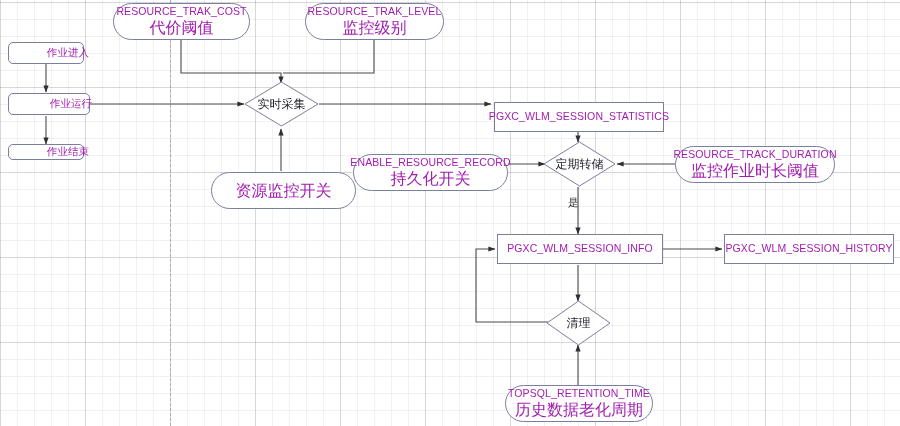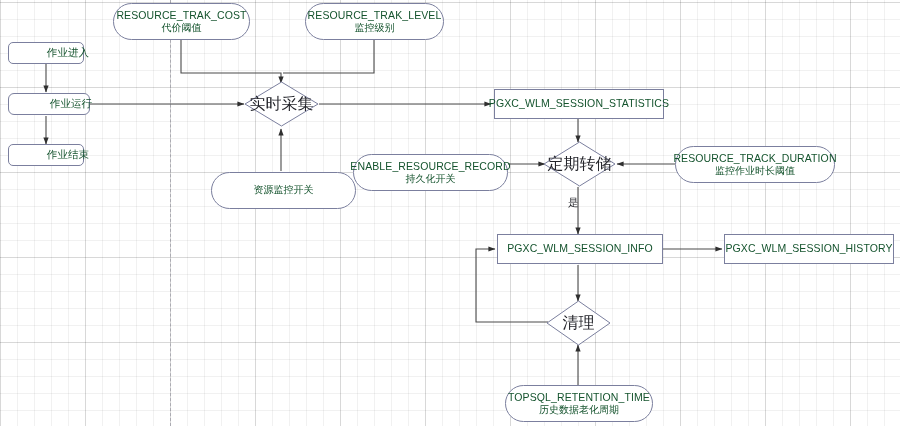--- a/index.html
+++ b/index.html
@@ -37,31 +37,31 @@
   .node {
     position: absolute;
     box-sizing: border-box;
     display: flex;
     flex-direction: column;
     align-items: center;
     justify-content: center;
     text-align: center;
     background: #ffffff;
     border: 1px solid #7b7f9e;
-    color: #14532d;
+    color: #a21caf;
     line-height: 1.25;
     z-index: 3;
   }
   .node .line1 {
     font-size: 10.5px;
     letter-spacing: 0.1px;
     white-space: nowrap;
   }
   .node .line2 {
-    font-size: 10px;
+    font-size: 16px;
     white-space: nowrap;
   }
   .rect {
     border-radius: 0;
   }
   .rounded {
     border-radius: 999px;
   }
   .pill-sm {
     border-radius: 5px;
@@ -72,21 +72,21 @@
     z-index: 3;
   }
   .diamond-label {
     position: absolute;
     left: 0; top: 0;
     width: 100%;
     height: 100%;
     display: flex;
     align-items: center;
     justify-content: center;
-    font-size: 16px;
+    font-size: 12px;
     color: #24252b;
     white-space: nowrap;
   }
   .edge-label {
     position: absolute;
     font-size: 10.5px;
     color: #24252b;
     background: transparent;
     z-index: 4;
     white-space: nowrap;
@@ -145,25 +145,25 @@
       <path d="M548,322 L476,322 L476,249 L495,249" marker-end="url(#arrow)"></path>
 
       <path d="M578,385 L578,345" marker-end="url(#arrow)"></path>
     </g>
   </svg>
 
   <div class="node pill-sm" style="left:8px; top:42px; width:76px; height:22px;">
     <span class="line1">作业进入</span>
   </div>
 
-  <div class="node pill-sm" style="left:8px; top:93px; width:82px; height:22px;border-radius:6px;">
+  <div class="node pill-sm" style="left:8px; top:93px; width:82px; height:22px;">
     <span class="line1">作业运行</span>
   </div>
 
-  <div class="node pill-sm" style="left:8px; top:144px; width:76px; height:22px;">
+  <div class="node pill-sm" style="left:8px; top:144px; width:76px; height:16px;">
     <span class="line1">作业结束</span>
   </div>
 
   <div class="node rounded" style="left:113px; top:3px; width:137px; height:37px;">
     <span class="line1">RESOURCE_TRAK_COST</span>
     <span class="line2">代价阈值</span>
   </div>
 
   <div class="node rounded" style="left:305px; top:3px; width:139px; height:37px;text-align:right;">
     <span class="line1">RESOURCE_TRAK_LEVEL</span>
@@ -179,21 +179,21 @@
 
   <div class="node rounded" style="left:211px; top:172px; width:145px; height:37px;">
     <span class="line2">资源监控开关</span>
   </div>
 
   <div class="node rounded" style="left:353px; top:154px; width:155px; height:37px;">
     <span class="line1">ENABLE_RESOURCE_RECORD</span>
     <span class="line2">持久化开关</span>
   </div>
 
-  <div class="node rect" style="left:494px; top:89px; width:170px; height:30px;">
+  <div class="node rect" style="left:494px; top:102px; width:170px; height:30px;">
     <span class="line1">PGXC_WLM_SESSION_STATISTICS</span>
   </div>
 
   <div class="diamond-wrap" style="left:543px; top:141px; width:73px; height:46px;">
     <svg width="73" height="46" viewBox="0 0 73 46">
       <path d="M36.5,1 L72,23 L36.5,45 L1,23 Z" fill="#ffffff" stroke="#7b7f9e" stroke-width="1"></path>
     </svg>
     <div class="diamond-label">定期转储</div>
   </div>
 

